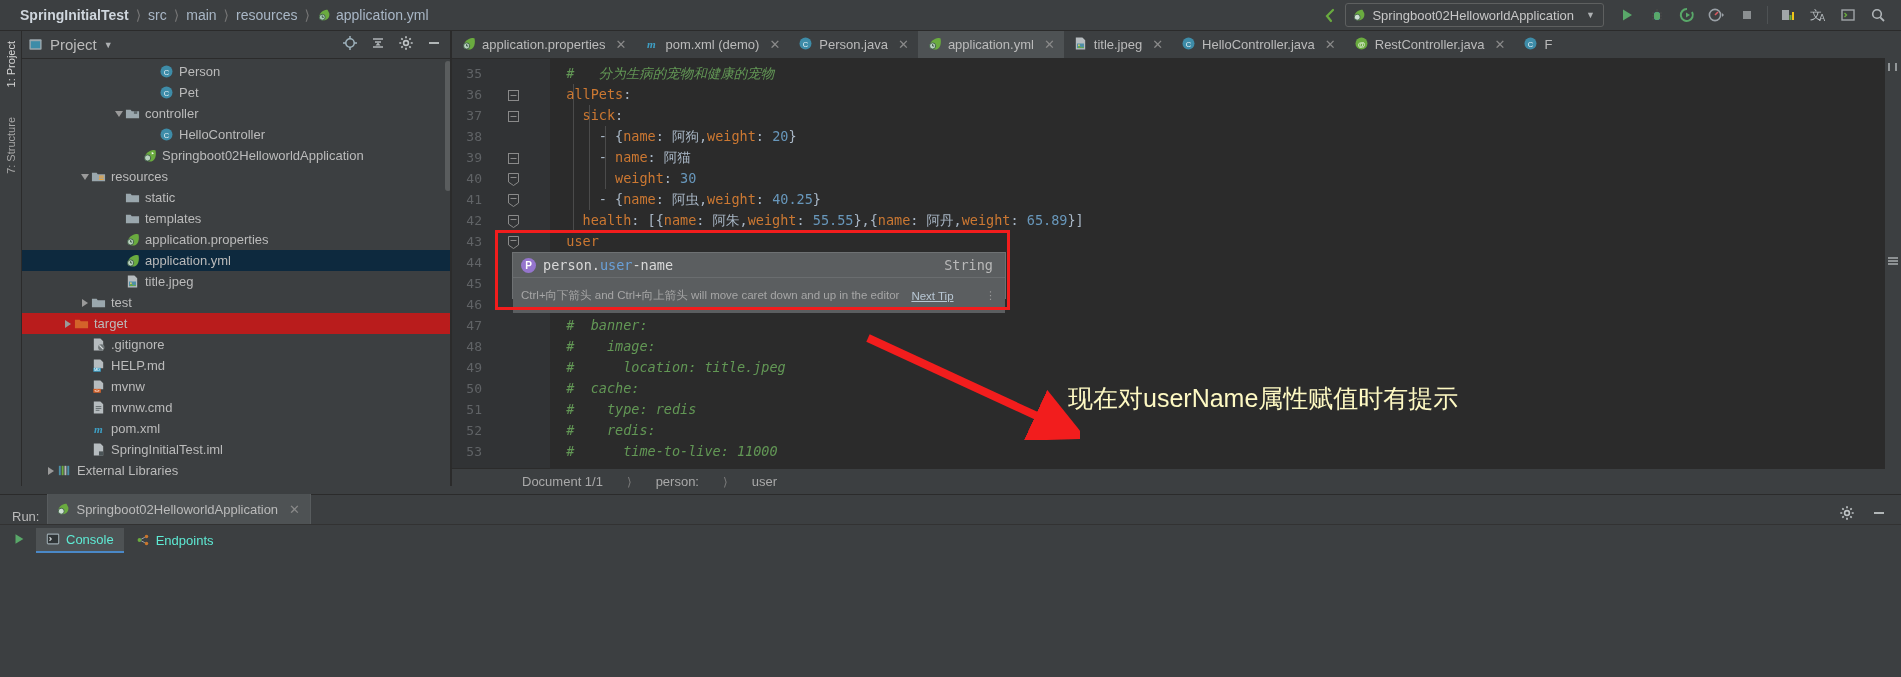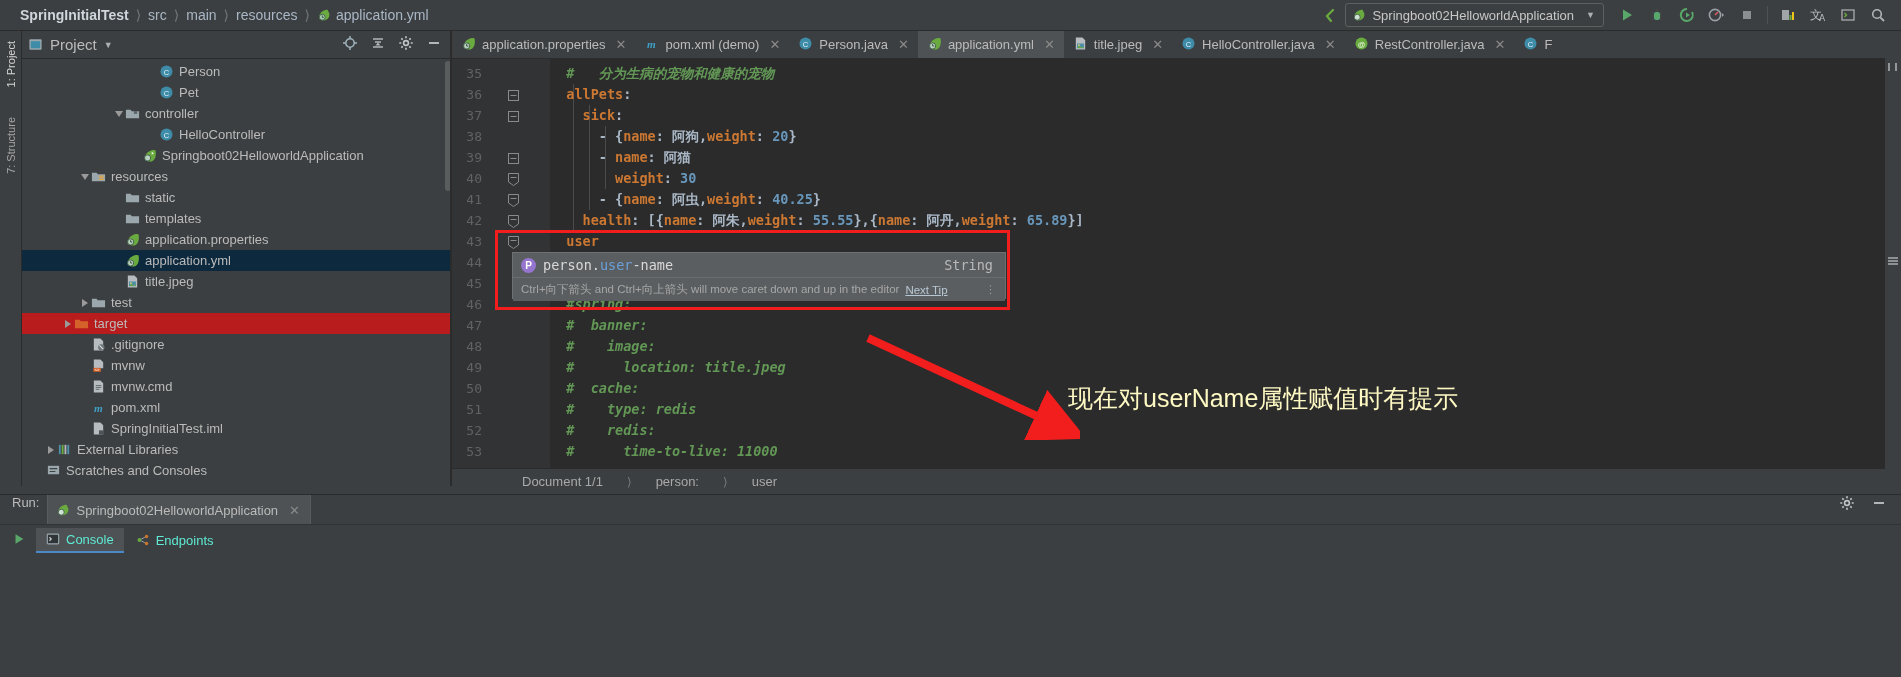--- a/index.html
+++ b/index.html
@@ -97,21 +97,21 @@
   .editor {
     position:absolute; left:452px; top:59px; width:1449px; height:409px;
     background:#2b2b2b; overflow:hidden;
   }
   .gutter {
     position:absolute; left:0; top:0; width:98px; height:409px;
     background:#313335;
   }
   .ln { position:absolute; right:68px; font-family:"DejaVu Sans Mono", monospace; font-size:13px; color:#606366; text-align:right; }
   .fold { position:absolute; left:56px; width:11px; height:11px; }
-  .code-area { position:absolute; left:98px; top:0; right:0; bottom:0;font-weight:bold; }
+  .code-area { position:absolute; left:98px; top:0; right:0; bottom:0; }
   .cline {
     position:absolute; left:0; height:21px; line-height:21px;
     font-family:"DejaVu Sans Mono", monospace; font-size:13.5px; white-space:pre;
   }
   .k-key  { color:#cc7832; }
   .k-num  { color:#6897bb; }
   .k-cmt  { color:#629755; font-style:italic; }
   .k-plain{ color:#a9b7c6; }
   .k-punc { color:#a9b7c6; }
 
@@ -122,24 +122,24 @@
     position:absolute; left:512px; top:252px; width:494px; height:47px;
     background:#5b5e60; border:1px solid #6e7173; z-index:40;
     font-family:"DejaVu Sans Mono", monospace;
   }
   .acrow {
     height:24px; display:flex; align-items:center; padding:0 8px; gap:7px;
     background:#5b5e60; color:#e3e3e3; font-size:13.5px;
   }
   .acrow .type { margin-left:auto; color:#b9b9b9; font-size:13.5px; padding-right:4px;}
   .achint {
-    height:24px; display:flex; align-items:center; padding:0 8px;
+    height:36px; display:flex; align-items:center; padding:0 8px;
     background:#5b5e60; color:#a6a6a6;
     font-family:"Liberation Sans", sans-serif; font-size:11.5px;
-    border-top:1px solid #6a6d6f; gap:6px;
+    border-top:1px solid #6a6d6f; gap:12px;
   }
   .achint .nexttip { color:#b8c7d4; text-decoration:underline; }
   .achint .dots { margin-left:auto; color:#9a9a9a; letter-spacing:1px; font-size:11px; }
   .pbadge {
     width:15px;height:15px;border-radius:50%;
     background:#9575cd;color:#fff;font-size:10px;font-weight:bold;
     display:flex;align-items:center;justify-content:center;
     font-family:"Liberation Sans",sans-serif;
   }
 
@@ -162,21 +162,21 @@
     font-size:13px; color:#a9a9a9; gap:24px; border-top:1px solid #2b2b2b;
   }
   .ebread .sep { color:#7a7a7a; font-size:12px; }
 
   
   .rightstrip { position:absolute; right:0; top:31px; width:16px; height:455px; background:#3c3f41; }
 
   
   .runbar {
     position:absolute; left:0; top:494px; width:1901px; height:30px;
-    background:#3c3f41; display:flex; align-items:flex-start; border-top:1px solid #2b2b2b;
+    background:#3c3f41; display:flex; align-items:flex-end; border-top:1px solid #2b2b2b;
   }
   .runbar .lbl { color:#bbbbbb; font-size:13px; padding:0 8px 0 12px; }
   .runtab {
     display:flex; align-items:center; gap:6px; height:30px; padding:0 10px 0 8px;
     background:#4e5254; color:#bbbbbb; font-size:13px;
     border-left:1px solid #585c5e; border-right:1px solid #585c5e;
   }
   .runtab .x { color:#8a8a8a; margin-left:5px; font-size:13px; }
   .runbar .right { margin-left:auto; display:flex; align-items:center; gap:16px; padding-right:14px; }
 
@@ -495,20 +495,32 @@
           <span class="tw" style="width:57px"></span>
           <span class="arrow"></span>
           <span class="ticon">
             <svg width="15" height="15" viewBox="0 0 16 16">
               <path d="M3 1.5h7l3 3V14.5H3z" fill="#b6bcbf"></path>
               <circle cx="11" cy="11" r="3.4" fill="#6e7577"></circle>
               <path d="M9 9l4 4" stroke="#d8dcde" stroke-width="1.3"></path>
             </svg>
           </span>
           <span class="tlabel">.gitignore</span>
+        </div>
+        <div class="trow">
+          <span class="tw" style="width:57px"></span>
+          <span class="arrow"></span>
+          <span class="ticon">
+            <svg width="15" height="15" viewBox="0 0 16 16">
+              <path d="M3 1.5h7l3 3V11H3z" fill="#b6bcbf"></path>
+              <rect x="2.5" y="10.5" width="8" height="4.2" fill="#3e9fc4"></rect>
+              <text x="6.5" y="13.9" font-size="4.2" fill="#fff" text-anchor="middle" font-family="Liberation Sans">MD</text>
+            </svg>
+          </span>
+          <span class="tlabel">HELP.md</span>
         </div>
         <div class="trow">
           <span class="tw" style="width:57px"></span>
           <span class="arrow"></span>
           <span class="ticon">
             <svg width="15" height="15" viewBox="0 0 16 16">
               <path d="M3 1.5h7l3 3V11H3z" fill="#b6bcbf"></path>
               <rect x="2.5" y="10.5" width="8" height="4.2" fill="#d4622a"></rect>
               <text x="6.5" y="14" font-size="4.4" fill="#fff" text-anchor="middle" font-family="DejaVu Sans Mono">&lt;&gt;</text>
             </svg>

